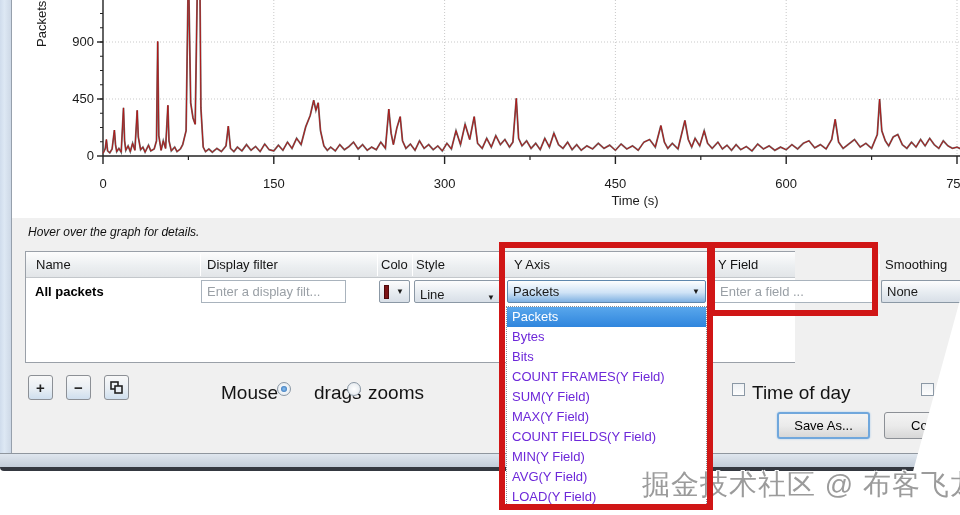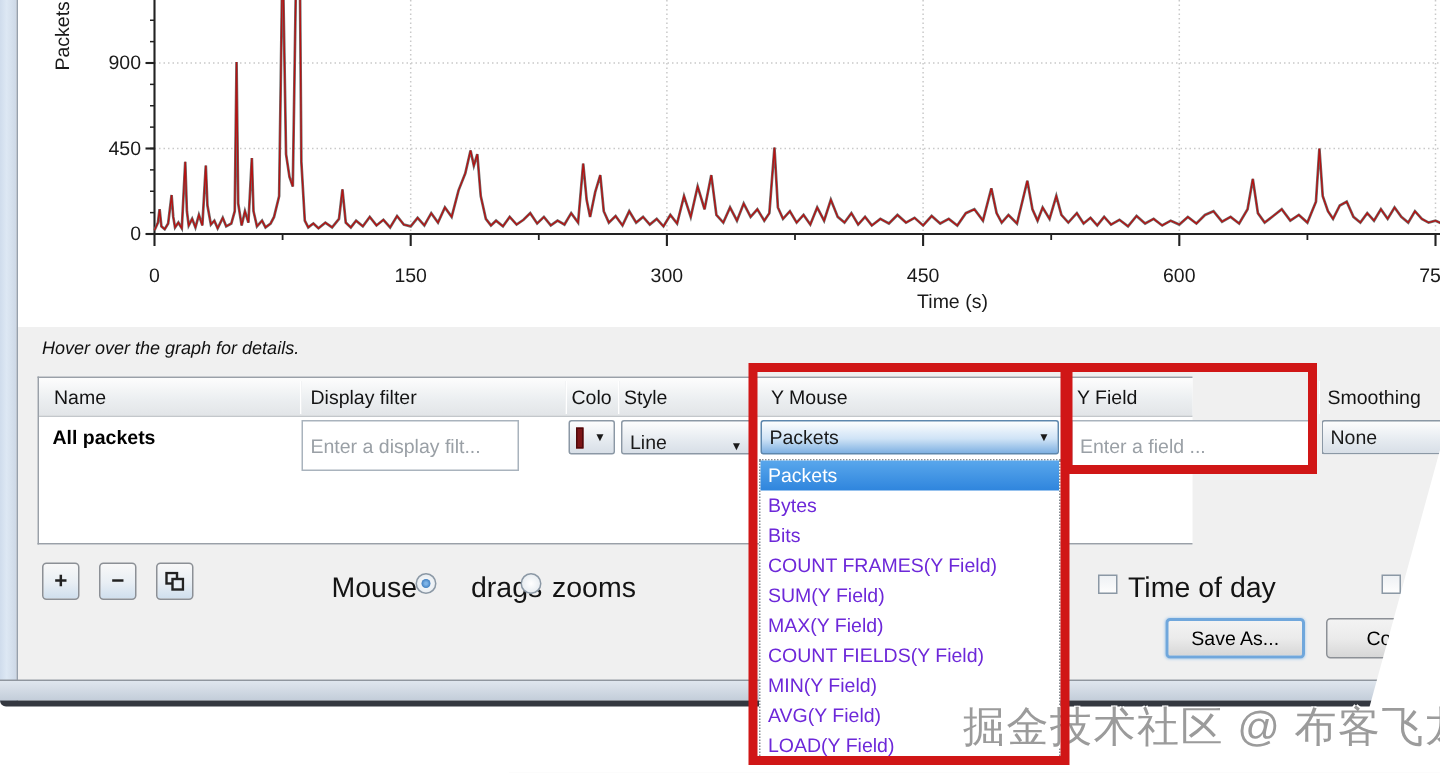--- a/index.html
+++ b/index.html
@@ -29,21 +29,21 @@
     border:1px solid #9aa0a8; border-right:none; }
   #table-header { position:absolute; left:0; top:0; width:100%; height:26px;
     background:linear-gradient(#fdfdfd,#eceff1 55%,#e2e5e8);
     border-bottom:1px solid #c3c7cb; }
   .hdr { position:absolute; top:5px; font-size:13px; color:#141414; white-space:nowrap; }
   .hsep { position:absolute; top:2px; height:22px; width:1px; background:#d2d6da;
     border-right:1px solid #fff; }
 
   .cell-text { position:absolute; font-size:13px; color:#000; white-space:nowrap; }
 
-  .tfield { position:absolute; height:34px; border:1px solid #a9b3bd; background:#fff;
+  .tfield { position:absolute; height:23px; border:1px solid #a9b3bd; background:#fff;
     font-size:13px; padding:0 5px; font-family:"Liberation Sans",sans-serif; color:#000; }
   .tfield::placeholder { color:#9aa0a6; }
 
   .combo { position:absolute; height:23px; border:1px solid #8b98a5; border-radius:2px;
     background:linear-gradient(#fdfdfd,#e7ecf1 55%,#d8dfe7);
     display:flex; align-items:center; font-size:13px; padding-left:5px; }
   .combo .arrow { margin-left:auto; padding:0 5px; font-size:8px; color:#1a1a1a; }
   .combo.focused { background:linear-gradient(#fdfefe,#cfe3f6 55%,#7fb1e2);
     border-color:#5d87ad; }
 
@@ -148,21 +148,21 @@
 </div>
 
 <div class="abs" id="hover-hint">Hover over the graph for details.</div>
 
 <div class="abs" id="graph-table">
   <div id="table-header">
     <span class="hdr" style="left:10px">Name</span>
     <span class="hdr" style="left:181px">Display filter</span>
     <span class="hdr" style="left:355px">Colo</span>
     <span class="hdr" style="left:390px">Style</span>
-    <span class="hdr" style="left:488px">Y Mouse</span>
+    <span class="hdr" style="left:488px">Y Axis</span>
     <span class="hdr" style="left:692px">Y Field</span>
     <span class="hdr" style="left:859px">Smoothing</span>
     <i class="hsep" style="left:174px"></i>
     <i class="hsep" style="left:351px"></i>
     <i class="hsep" style="left:386px"></i>
     <i class="hsep" style="left:478px"></i>
     <i class="hsep" style="left:686px"></i>
     <i class="hsep" style="left:853px"></i>
   </div>
 </div>

